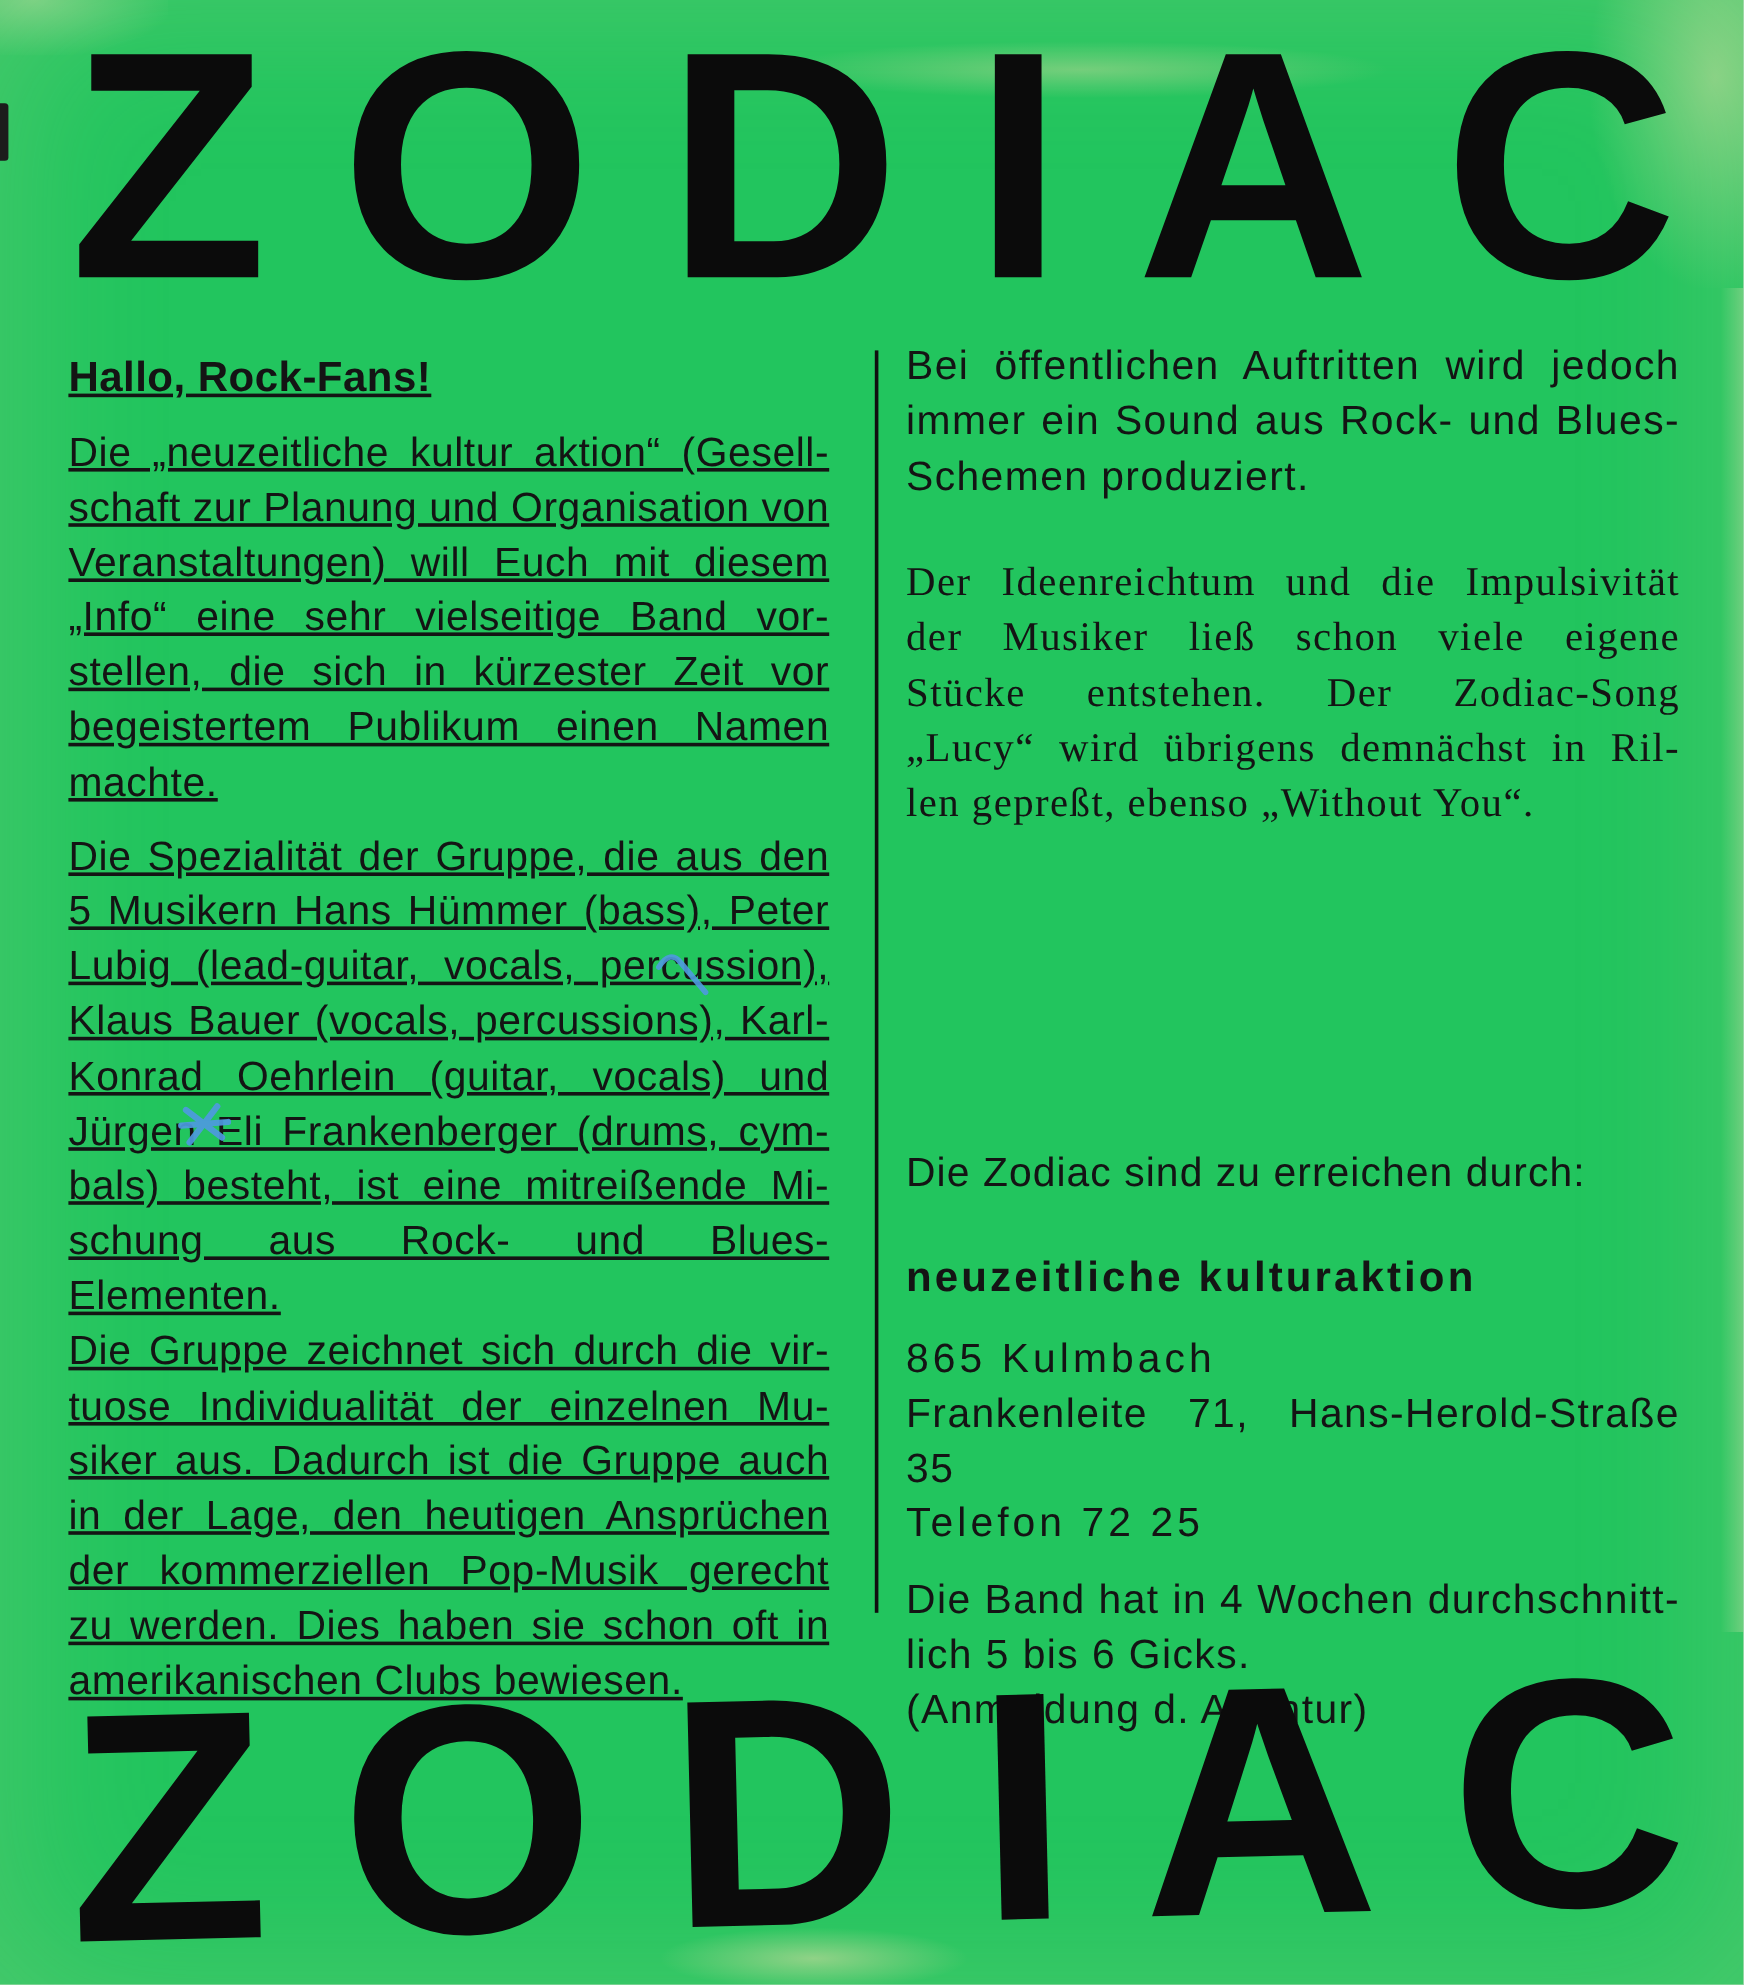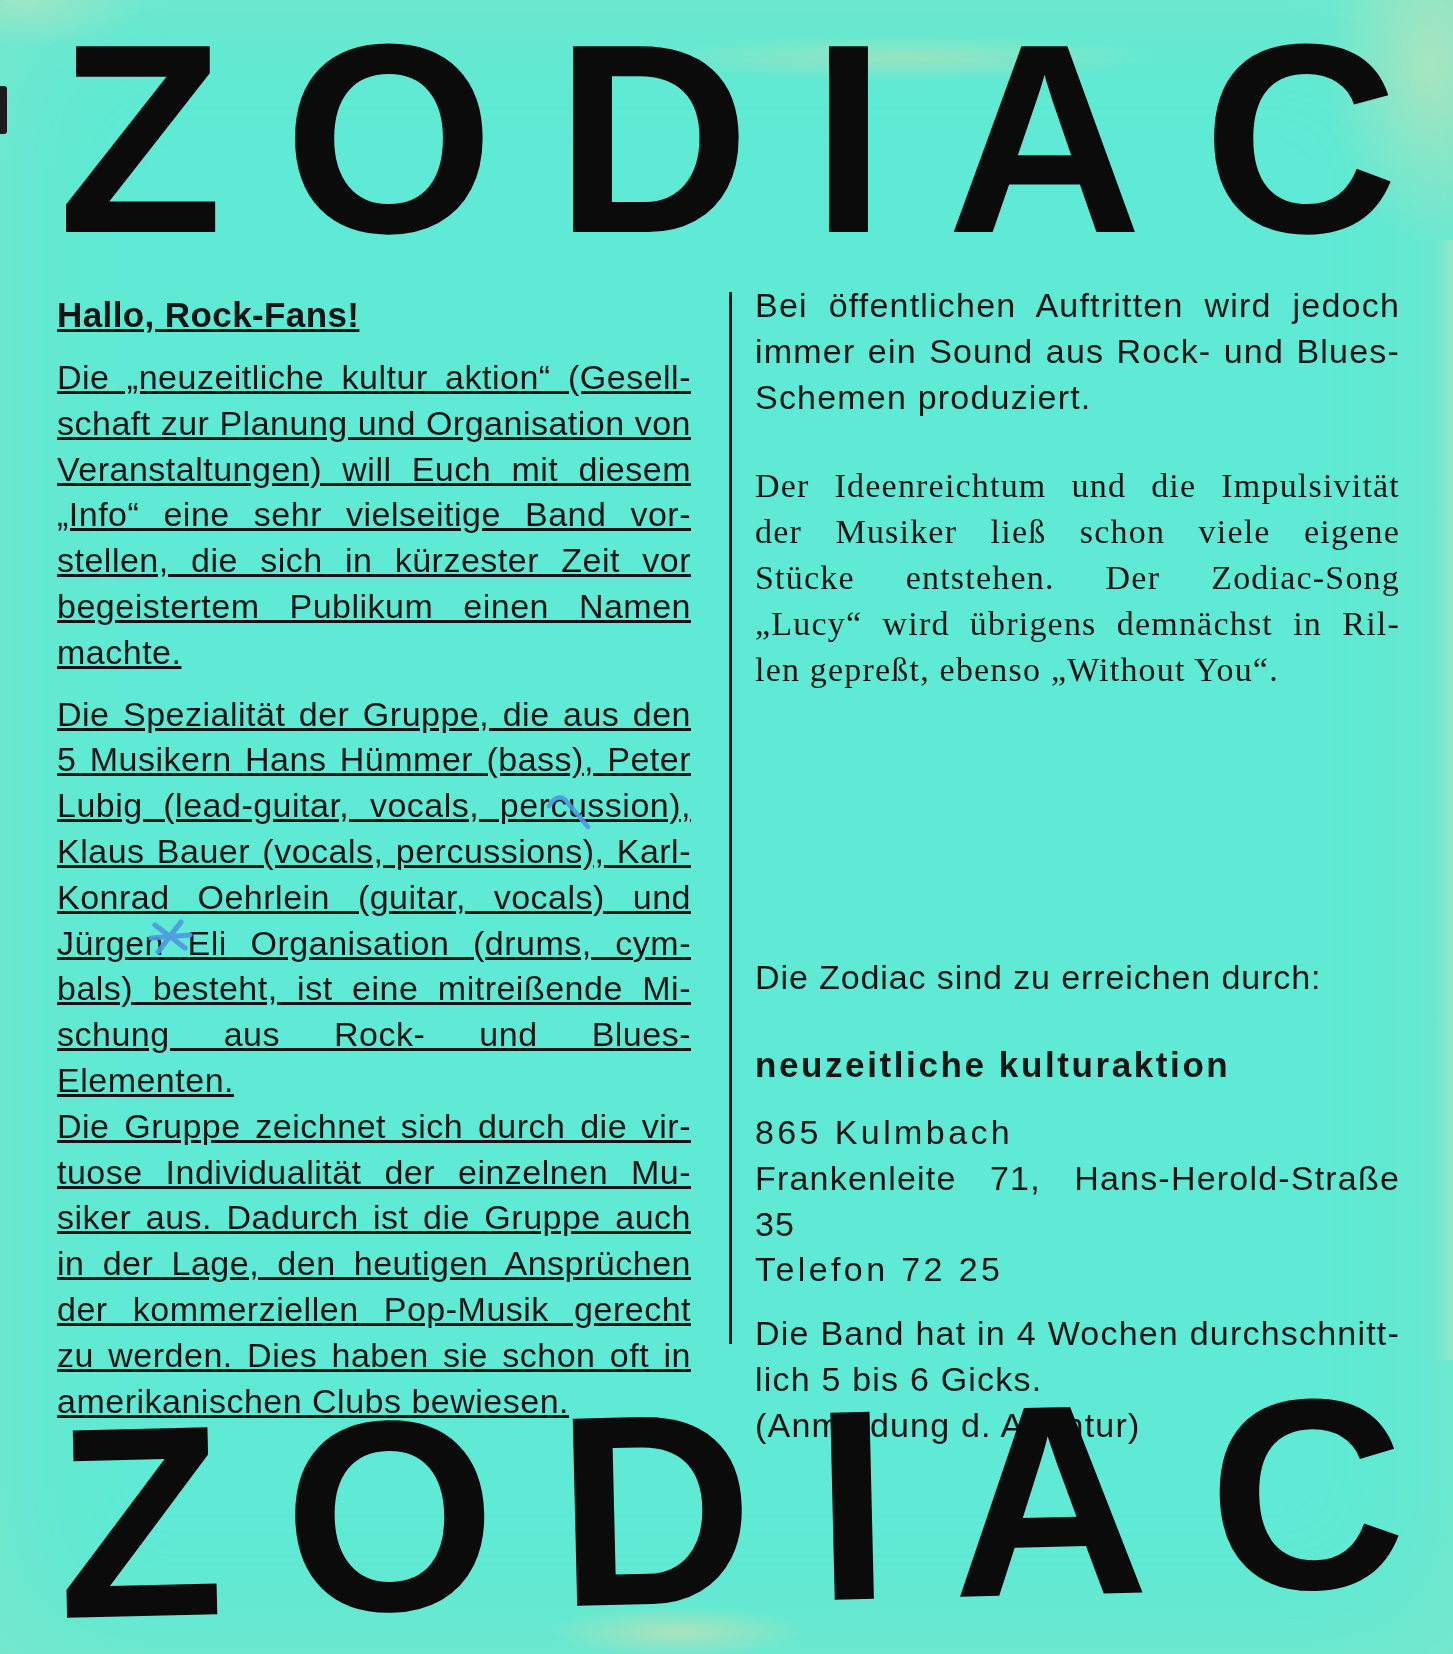--- a/index.html
+++ b/index.html
@@ -1,19 +1,19 @@
 <!DOCTYPE html>
 <html><head>
 <meta charset="utf-8">
 <style>
   html,body{margin:0;padding:0;background:#e8e6e0;}
   .page{
     position:relative;
     width:1453px;height:1654px;
-    background:#5eead4;
+    background:#22c55e;
     overflow:hidden;
     font-family:"Liberation Sans",sans-serif;
     color:#141414;
     box-shadow:inset 0 0 140px rgba(234,219,170,0.22);
   }
   
   .logo{
     position:absolute;
     font-weight:700;
     line-height:1;
@@ -97,21 +97,21 @@
       <div class="jl">begeistertem Publikum einen Namen</div>
       <div class="el">machte.</div>
     </div>
 
     <div class="para p2">
       <div class="jl">Die Spezialität der Gruppe, die aus den</div>
       <div class="jl">5 Musikern Hans Hümmer (bass), Peter</div>
       <div class="jl">Lubig (lead-guitar, vocals, percussion),</div>
       <div class="jl">Klaus Bauer (vocals, percussions), Karl-</div>
       <div class="jl">Konrad Oehrlein (guitar, vocals) und</div>
-      <div class="jl">Jürgen Eli Organisation (drums, cym-</div>
+      <div class="jl">Jürgen Eli Frankenberger (drums, cym-</div>
       <div class="jl">bals) besteht, ist eine mitreißende Mi-</div>
       <div class="jl">schung aus Rock- und Blues-Elementen.</div>
       <div class="jl">Die Gruppe zeichnet sich durch die vir-</div>
       <div class="jl">tuose Individualität der einzelnen Mu-</div>
       <div class="jl">siker aus. Dadurch ist die Gruppe auch</div>
       <div class="jl">in der Lage, den heutigen Ansprüchen</div>
       <div class="jl">der kommerziellen Pop-Musik gerecht</div>
       <div class="jl">zu werden. Dies haben sie schon oft in</div>
       <div class="el">amerikanischen Clubs bewiesen.</div>
     </div>

